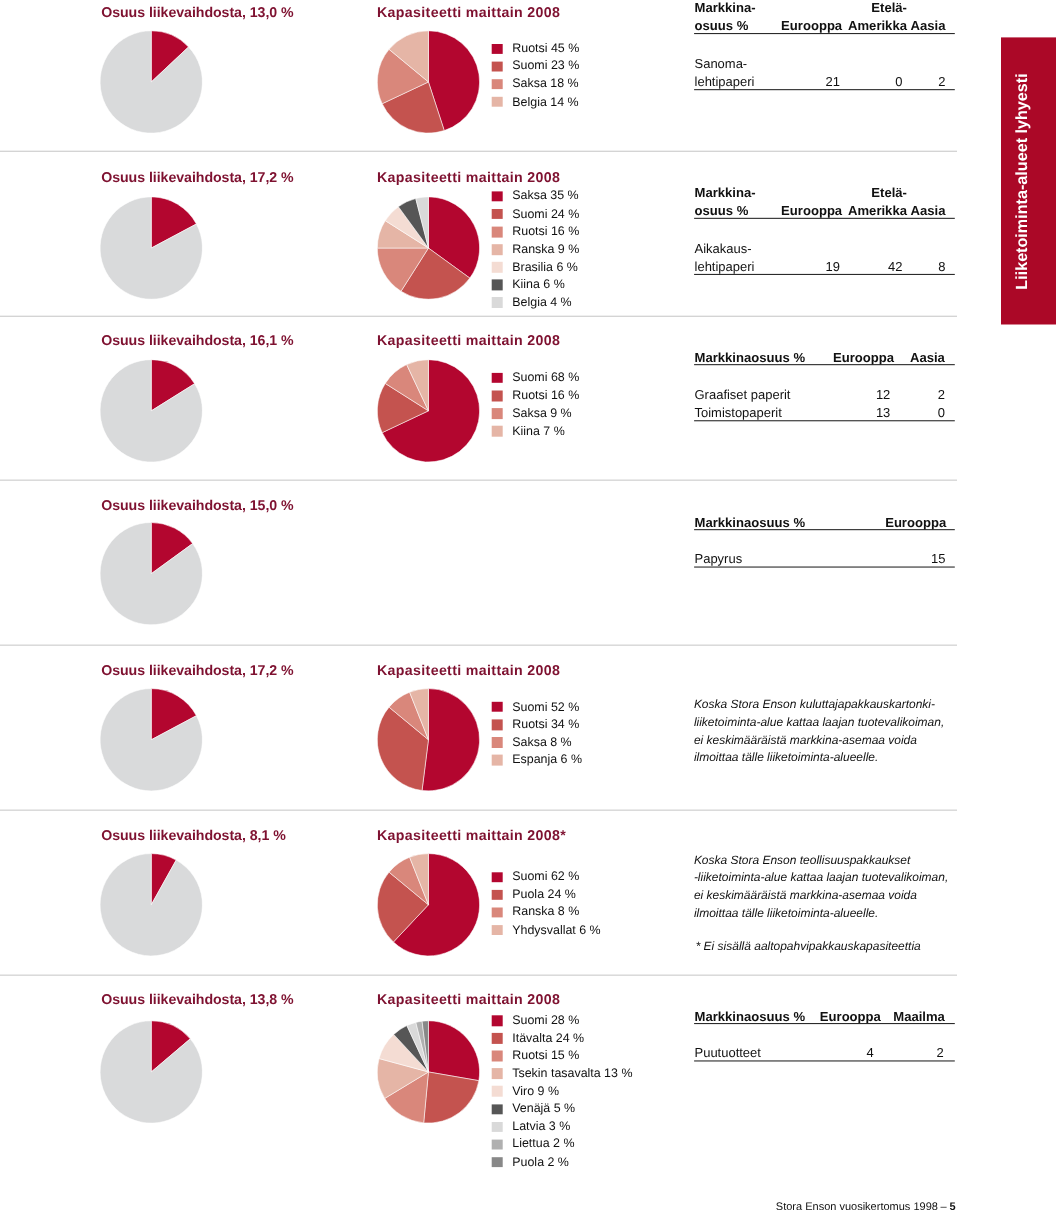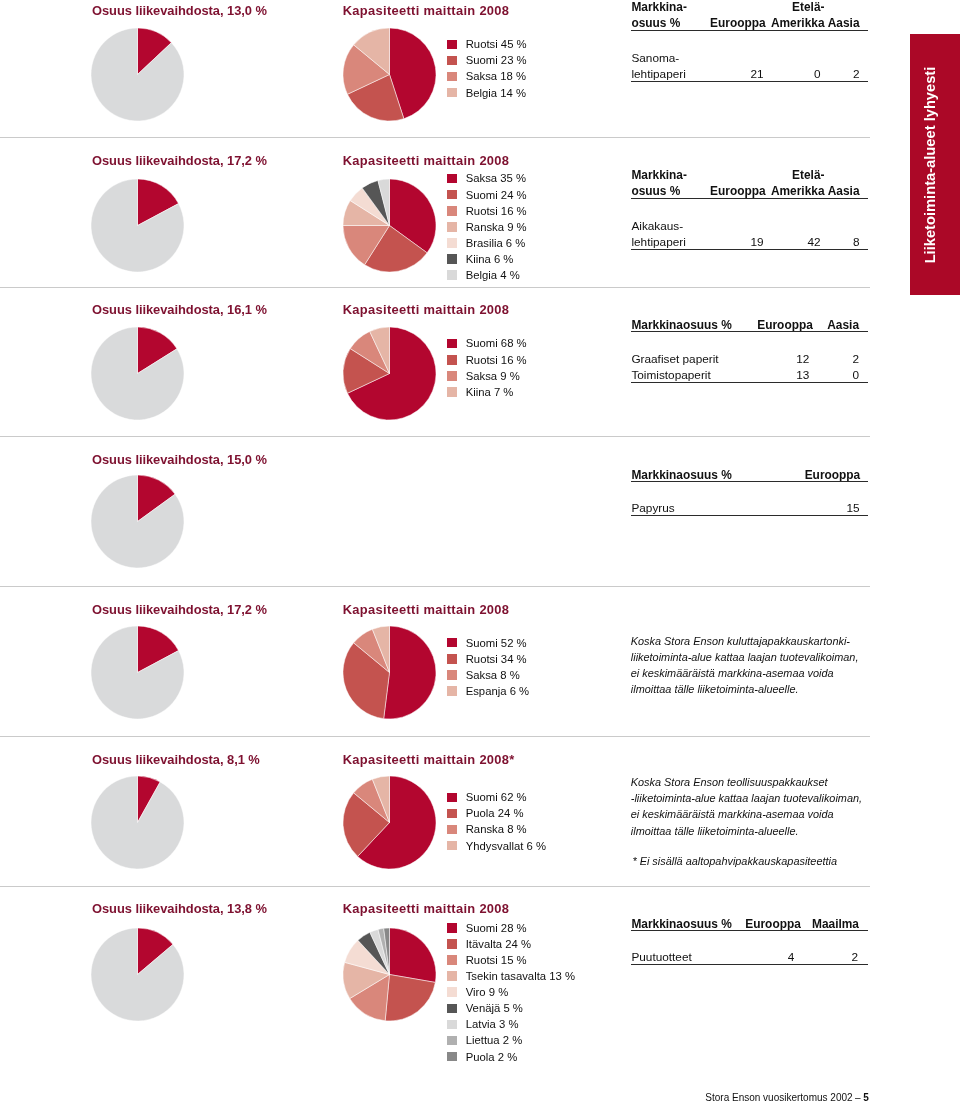--- a/index.html
+++ b/index.html
@@ -27,21 +27,21 @@
 <div class="page" id="page">
     <div class="rule" style="left: 0px; top: 137px; width: 870px;"></div>
     <div class="rule" style="left: 0px; top: 287px; width: 870px;"></div>
     <div class="rule" style="left: 0px; top: 436px; width: 870px;"></div>
     <div class="rule" style="left: 0px; top: 586px; width: 870px;"></div>
     <div class="rule" style="left: 0px; top: 736px; width: 870px;"></div>
     <div class="rule" style="left: 0px; top: 886px; width: 870px;"></div>
     <div class="sidetab" style="left: 909.5px; top: 33.8px; width: 50.5px; height: 261.5px; background: rgb(171, 8, 39);">
       <span>Liiketoiminta-alueet lyhyesti</span>
     </div>
-    <div class="footer" style="left: 705.3px; top: 1097.8px;"><span>Stora Enson vuosikertomus 2002</span><span style="margin: 0px 2.5px;">–</span><span class="pg">5</span></div>
+    <div class="footer" style="left: 705.3px; top: 1097.8px;"><span>Stora Enson vuosikertomus 1998</span><span style="margin: 0px 2.5px;">–</span><span class="pg">5</span></div>
     <div class="sec-title" style="position: absolute; font-size: 12.9px; line-height: 0; white-space: nowrap; font-weight: bold; top: 11.13px; left: 92px; color: rgb(126, 17, 48);">Osuus liikevaihdosta, 13,0 %</div>
     <div class="pie" style="left: 91.3px; top: 27.5px;"><svg width="93" height="93" viewBox="0 0 93 93">
         <path d="M 46.5 46.5 L 46.500 0.000 A 46.5 46.5 0 0 1 80.397 14.669 Z" fill="#b3062f" stroke="#ffffff" stroke-width="0.5" stroke-linejoin="miter"></path>
         <path d="M 46.5 46.5 L 80.397 14.669 A 46.5 46.5 0 1 1 46.500 0.000 Z" fill="#d9dadb" stroke="#ffffff" stroke-width="0.5" stroke-linejoin="miter"></path>
       </svg></div>
     <div class="sec-title" style="position: absolute; font-size: 12.9px; line-height: 0; white-space: nowrap; font-weight: bold; top: 11.13px; left: 342.7px; color: rgb(126, 17, 48); letter-spacing: 0.32px;">Kapasiteetti maittain 2008</div>
     <div class="pie" style="left: 342.5px; top: 27.5px;"><svg width="93" height="93" viewBox="0 0 93 93">
         <path d="M 46.5 46.5 L 46.500 0.000 A 46.5 46.5 0 0 1 60.869 90.724 Z" fill="#b3062f" stroke="#ffffff" stroke-width="0.5" stroke-linejoin="miter"></path>
         <path d="M 46.5 46.5 L 60.869 90.724 A 46.5 46.5 0 0 1 4.426 66.299 Z" fill="#c4534f" stroke="#ffffff" stroke-width="0.5" stroke-linejoin="miter"></path>
         <path d="M 46.5 46.5 L 4.426 66.299 A 46.5 46.5 0 0 1 10.671 16.860 Z" fill="#d9877b" stroke="#ffffff" stroke-width="0.5" stroke-linejoin="miter"></path>

